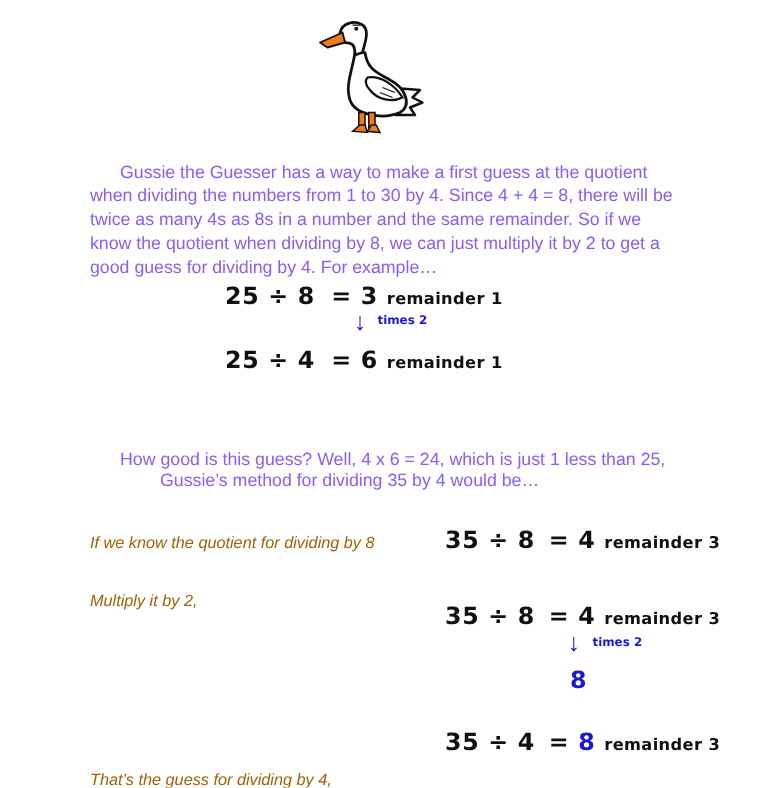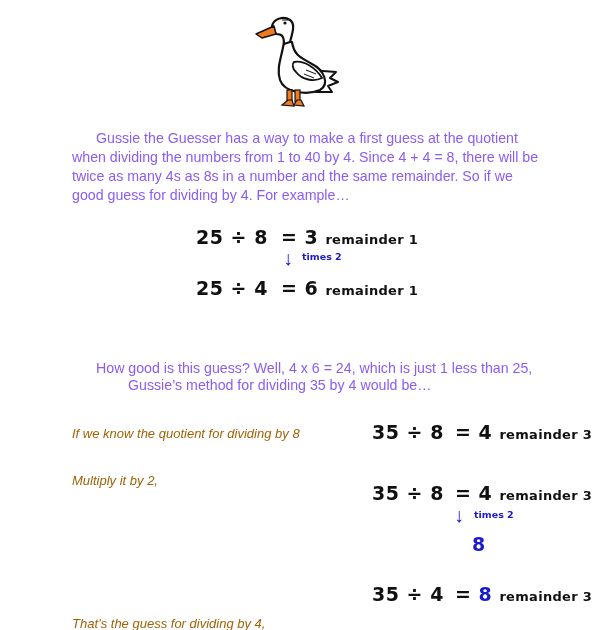--- a/index.html
+++ b/index.html
@@ -1,21 +1,21 @@
 <!DOCTYPE html>
 <html><head>
 <meta charset="utf-8">
 <style>
   html, body { margin:0; padding:0; background:#ffffff; }
   body { width:612px; height:630px; position:relative; overflow:hidden; font-family:"Liberation Sans", sans-serif; color:#111; }
   .abs { position:absolute; }
   .para { font-size:14.2px; line-height:19px; color:#8b5cf6; }
   .ital { font-style:italic; font-size:13px; line-height:17px; color:#a16207; }
   .hand { font-family:"DejaVu Sans", sans-serif; font-weight:bold; color:#111; white-space:nowrap; }
-  .big { font-size:19px; letter-spacing:0.5px;margin-left:16px; }
+  .big { font-size:19px; letter-spacing:0.5px; }
   .rem { font-family:"DejaVu Sans", sans-serif; font-weight:bold; font-size:13px; letter-spacing:0.3px; }
   .blue { color:#1a1acc; }
   .times { font-family:"DejaVu Sans", sans-serif; font-weight:bold; font-size:9.5px; color:#1a1acc; }
   .arrow { color:#1a1acc; }
 </style>
 </head>
 <body>
 
 <svg class="abs" style="left:250px;top:12px;" width="92" height="96" viewBox="0 0 92 96">
 
@@ -34,22 +34,23 @@
   <path d="M32 8 L38 8" stroke="#111" stroke-width="1"></path>
 
   <rect x="37" y="78" width="5" height="12" fill="#f07a1e" stroke="#111" stroke-width="1.2"></rect>
   <rect x="45" y="78" width="5" height="12" fill="#f07a1e" stroke="#111" stroke-width="1.2"></rect>
   <path d="M32 93 L38 88 L42 88 L44 94 Z" fill="#f07a1e" stroke="#111" stroke-width="1.2"></path>
   <path d="M44 93 L47 88 L51 88 L54 94 Z" fill="#f07a1e" stroke="#111" stroke-width="1.2"></path>
 </svg>
 
 <div class="abs para" style="left:72px;top:129px;width:530px;">
   <div style="padding-left:24px">Gussie the Guesser has a way to make a first guess at the quotient</div>
-  <div>when dividing the numbers from 1 to 40 by 4. Since 4 + 4 = 8, there will be</div>
+  <div>when dividing the numbers from 1 to 30 by 4. Since 4 + 4 = 8, there will be</div>
   <div>twice as many 4s as 8s in a number and the same remainder. So if we</div>
+  <div>know the quotient when dividing by 8, we can just multiply it by 2 to get a</div>
   <div>good guess for dividing by 4. For example…</div>
 </div>
 
 <div class="abs hand big" style="left:180px;top:226px;">
   <span>25</span>
   <span>÷</span>
   <span>8</span>
   <span style="margin-left:6px">=</span>
   <span>3</span>
   <span class="rem">remainder 1</span>

